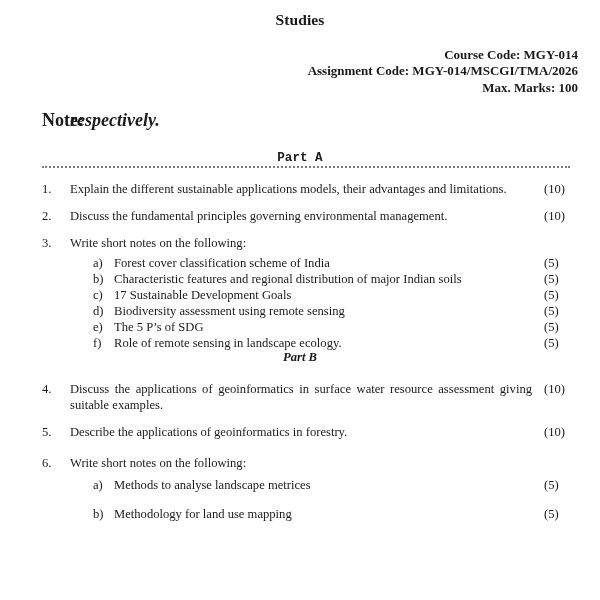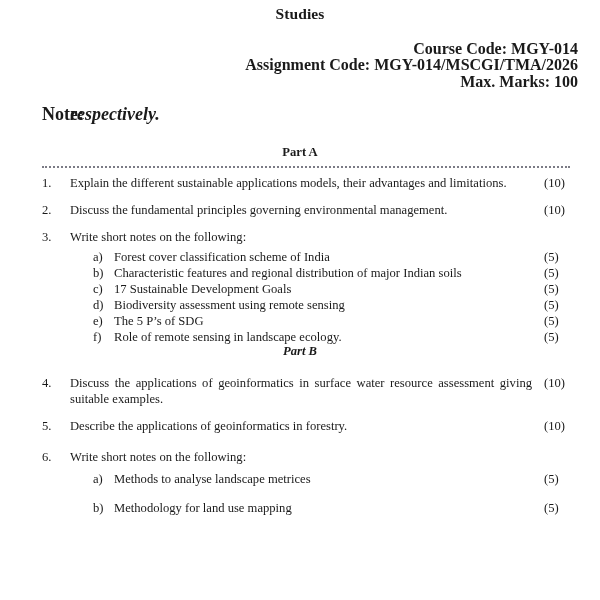--- a/index.html
+++ b/index.html
@@ -21,30 +21,30 @@
     height: 600px;
     box-sizing: border-box;
   }
 
   
   .doc-title {
     text-align: center;
     font-weight: bold;
     font-size: 15.5px;
     line-height: 1;
-    padding-top: 6px;
+    padding-top: 12px;
     letter-spacing: 0.1px;
   }
 
   .header-meta {
     margin: 0;
     padding: 0 22px 0 0;
     text-align: right;
     font-weight: bold;
-    font-size: 16px;
+    font-size: 13px;
     line-height: 16.5px;
   }
   .header-meta .meta-line {
     white-space: nowrap;
   }
   .meta-1 { margin-top: 19px; }
 
   
   .note-block {
     margin: 17px 22px 0 42px;
@@ -165,21 +165,21 @@
 
   <div class="note-block">
     <div class="note-label">Note:</div>
     <div class="note-text">
       <span class="last-line">respectively.</span>
     </div>
   </div>
 
   <div class="rule"></div>
 
-  <div class="part-heading" style="margin-top:24px;">Part A</div>
+  <div class="part-heading" style="margin-top:24px;font-family:Liberation Mono, monospace;">Part A</div>
 
   <div class="q-list">
 
     <div class="q-row" style="margin-top:16px;">
       <div class="q-num">1.</div>
       <div class="q-body">Explain the different sustainable applications models, their advantages and limitations.</div>
       <div class="q-marks">(10)</div>
     </div>
 
     <div class="q-row" style="margin-top:11px;">

